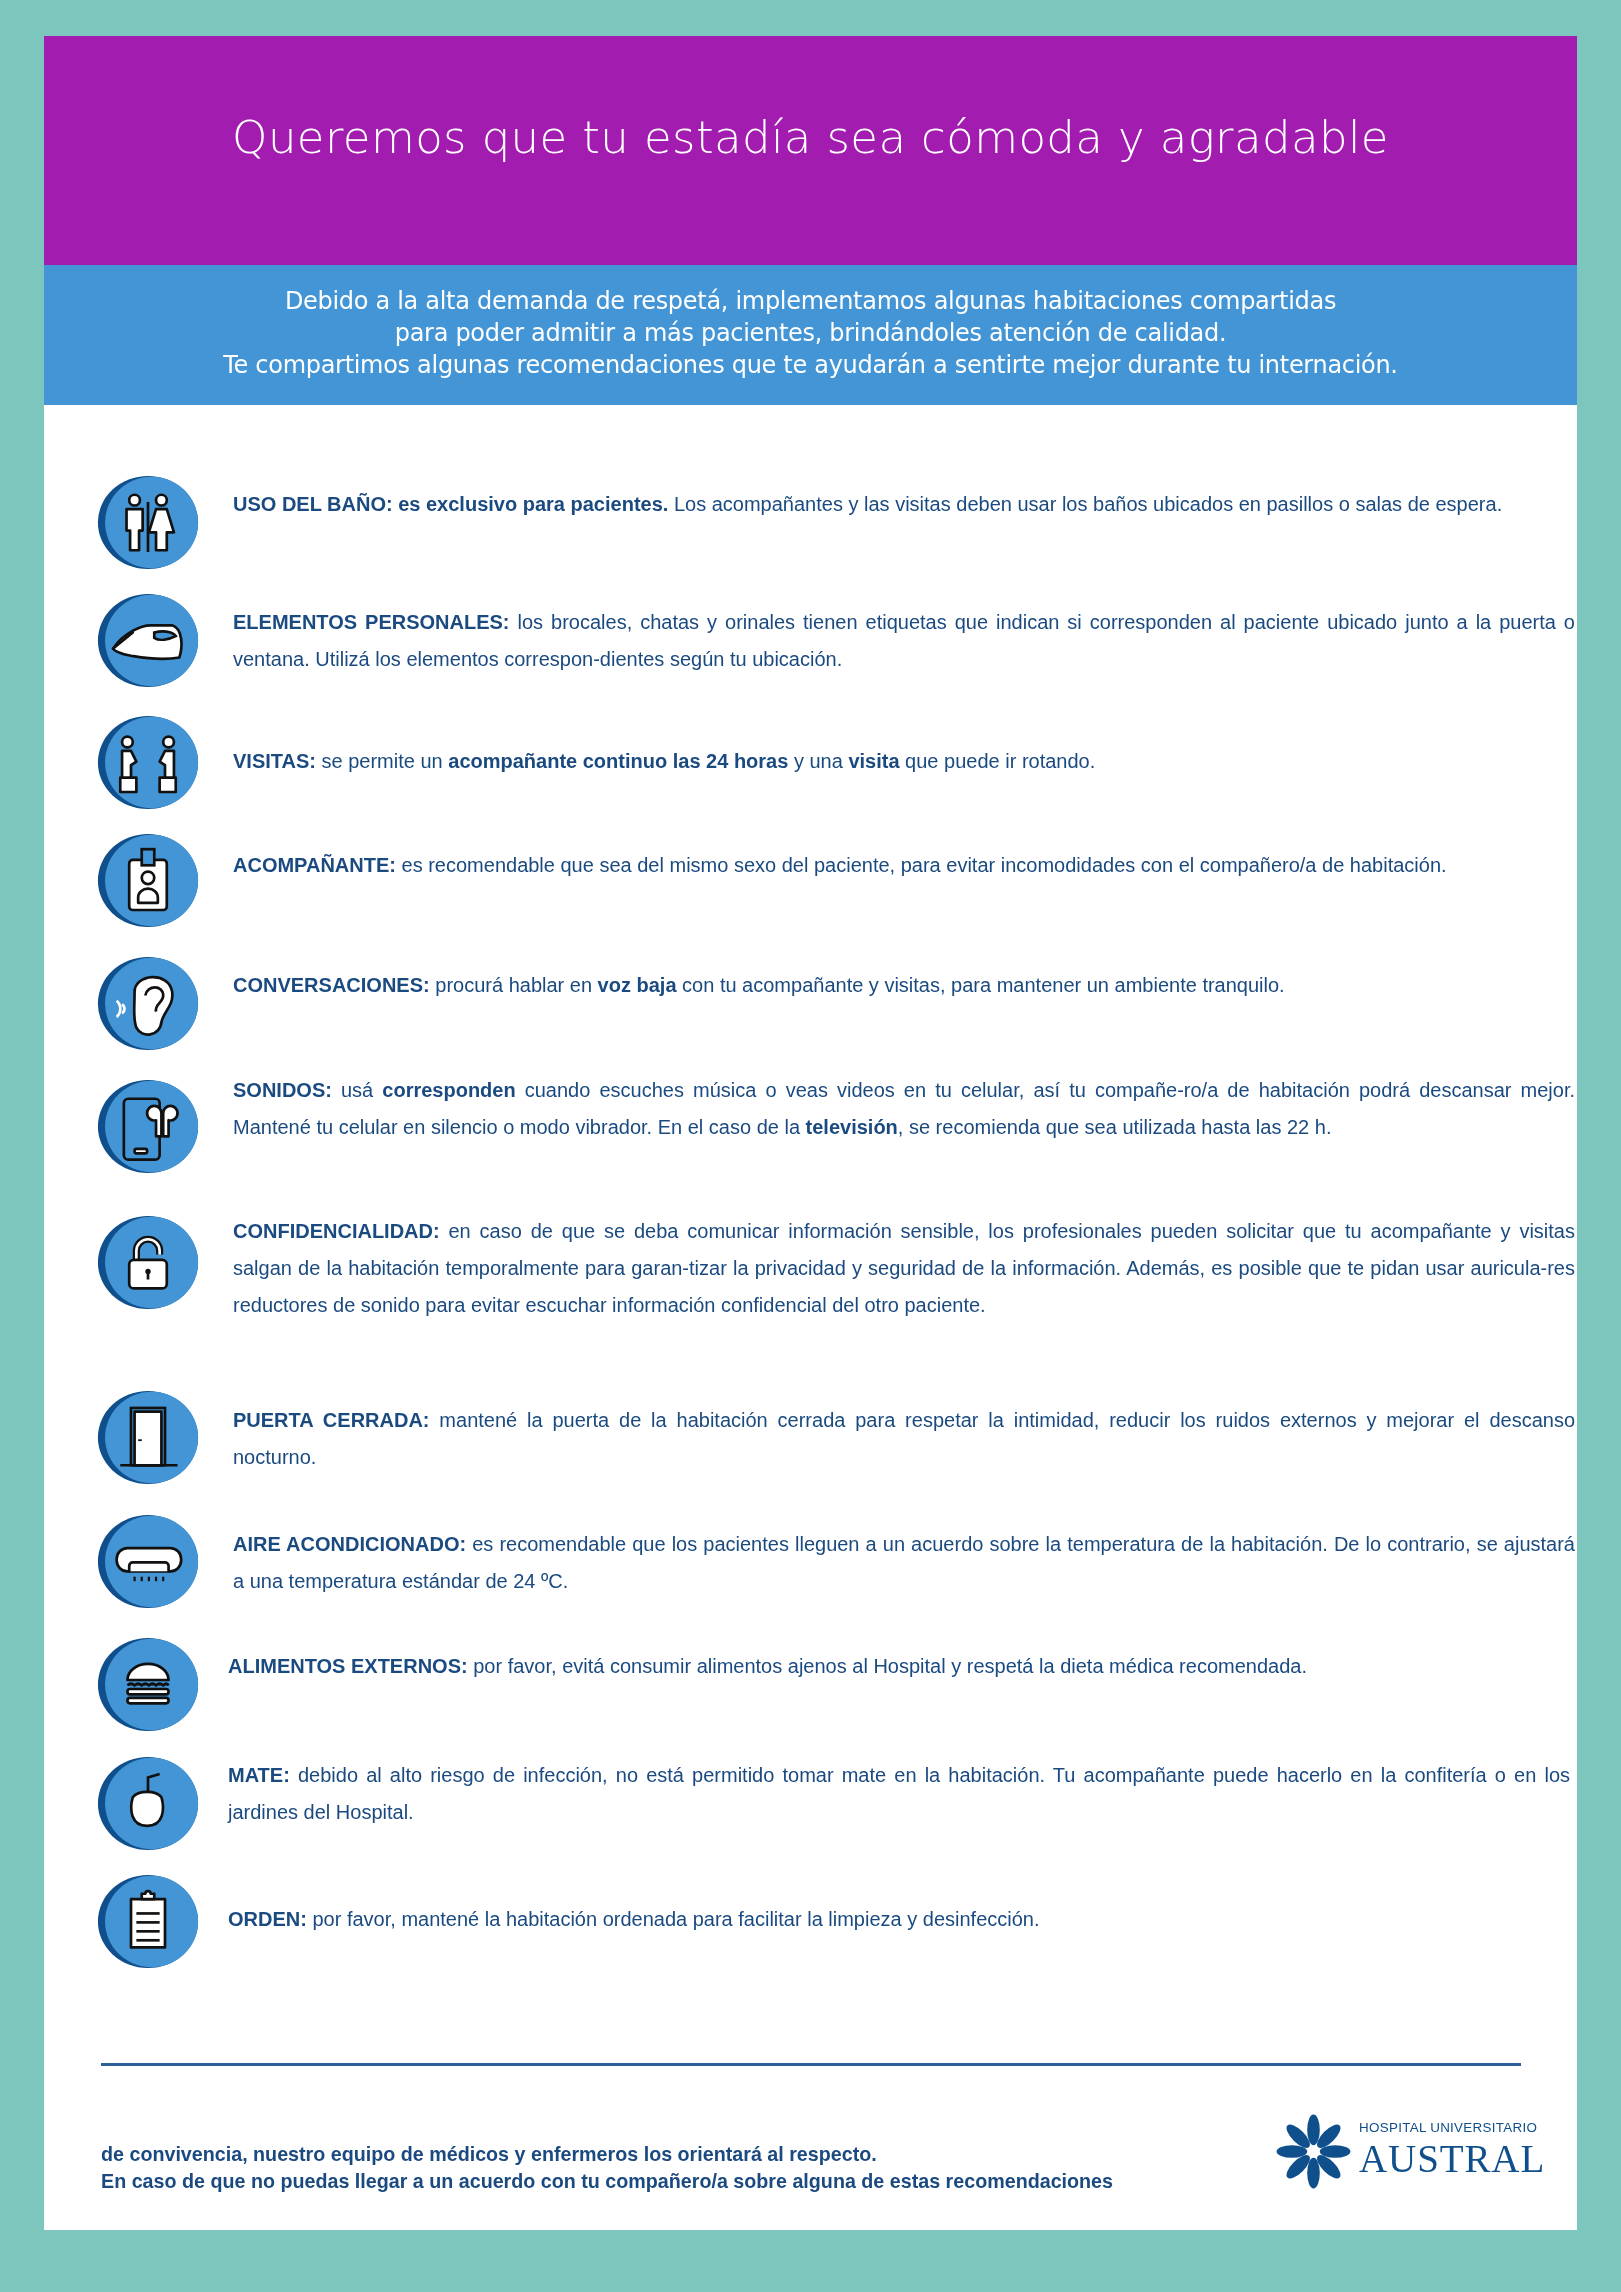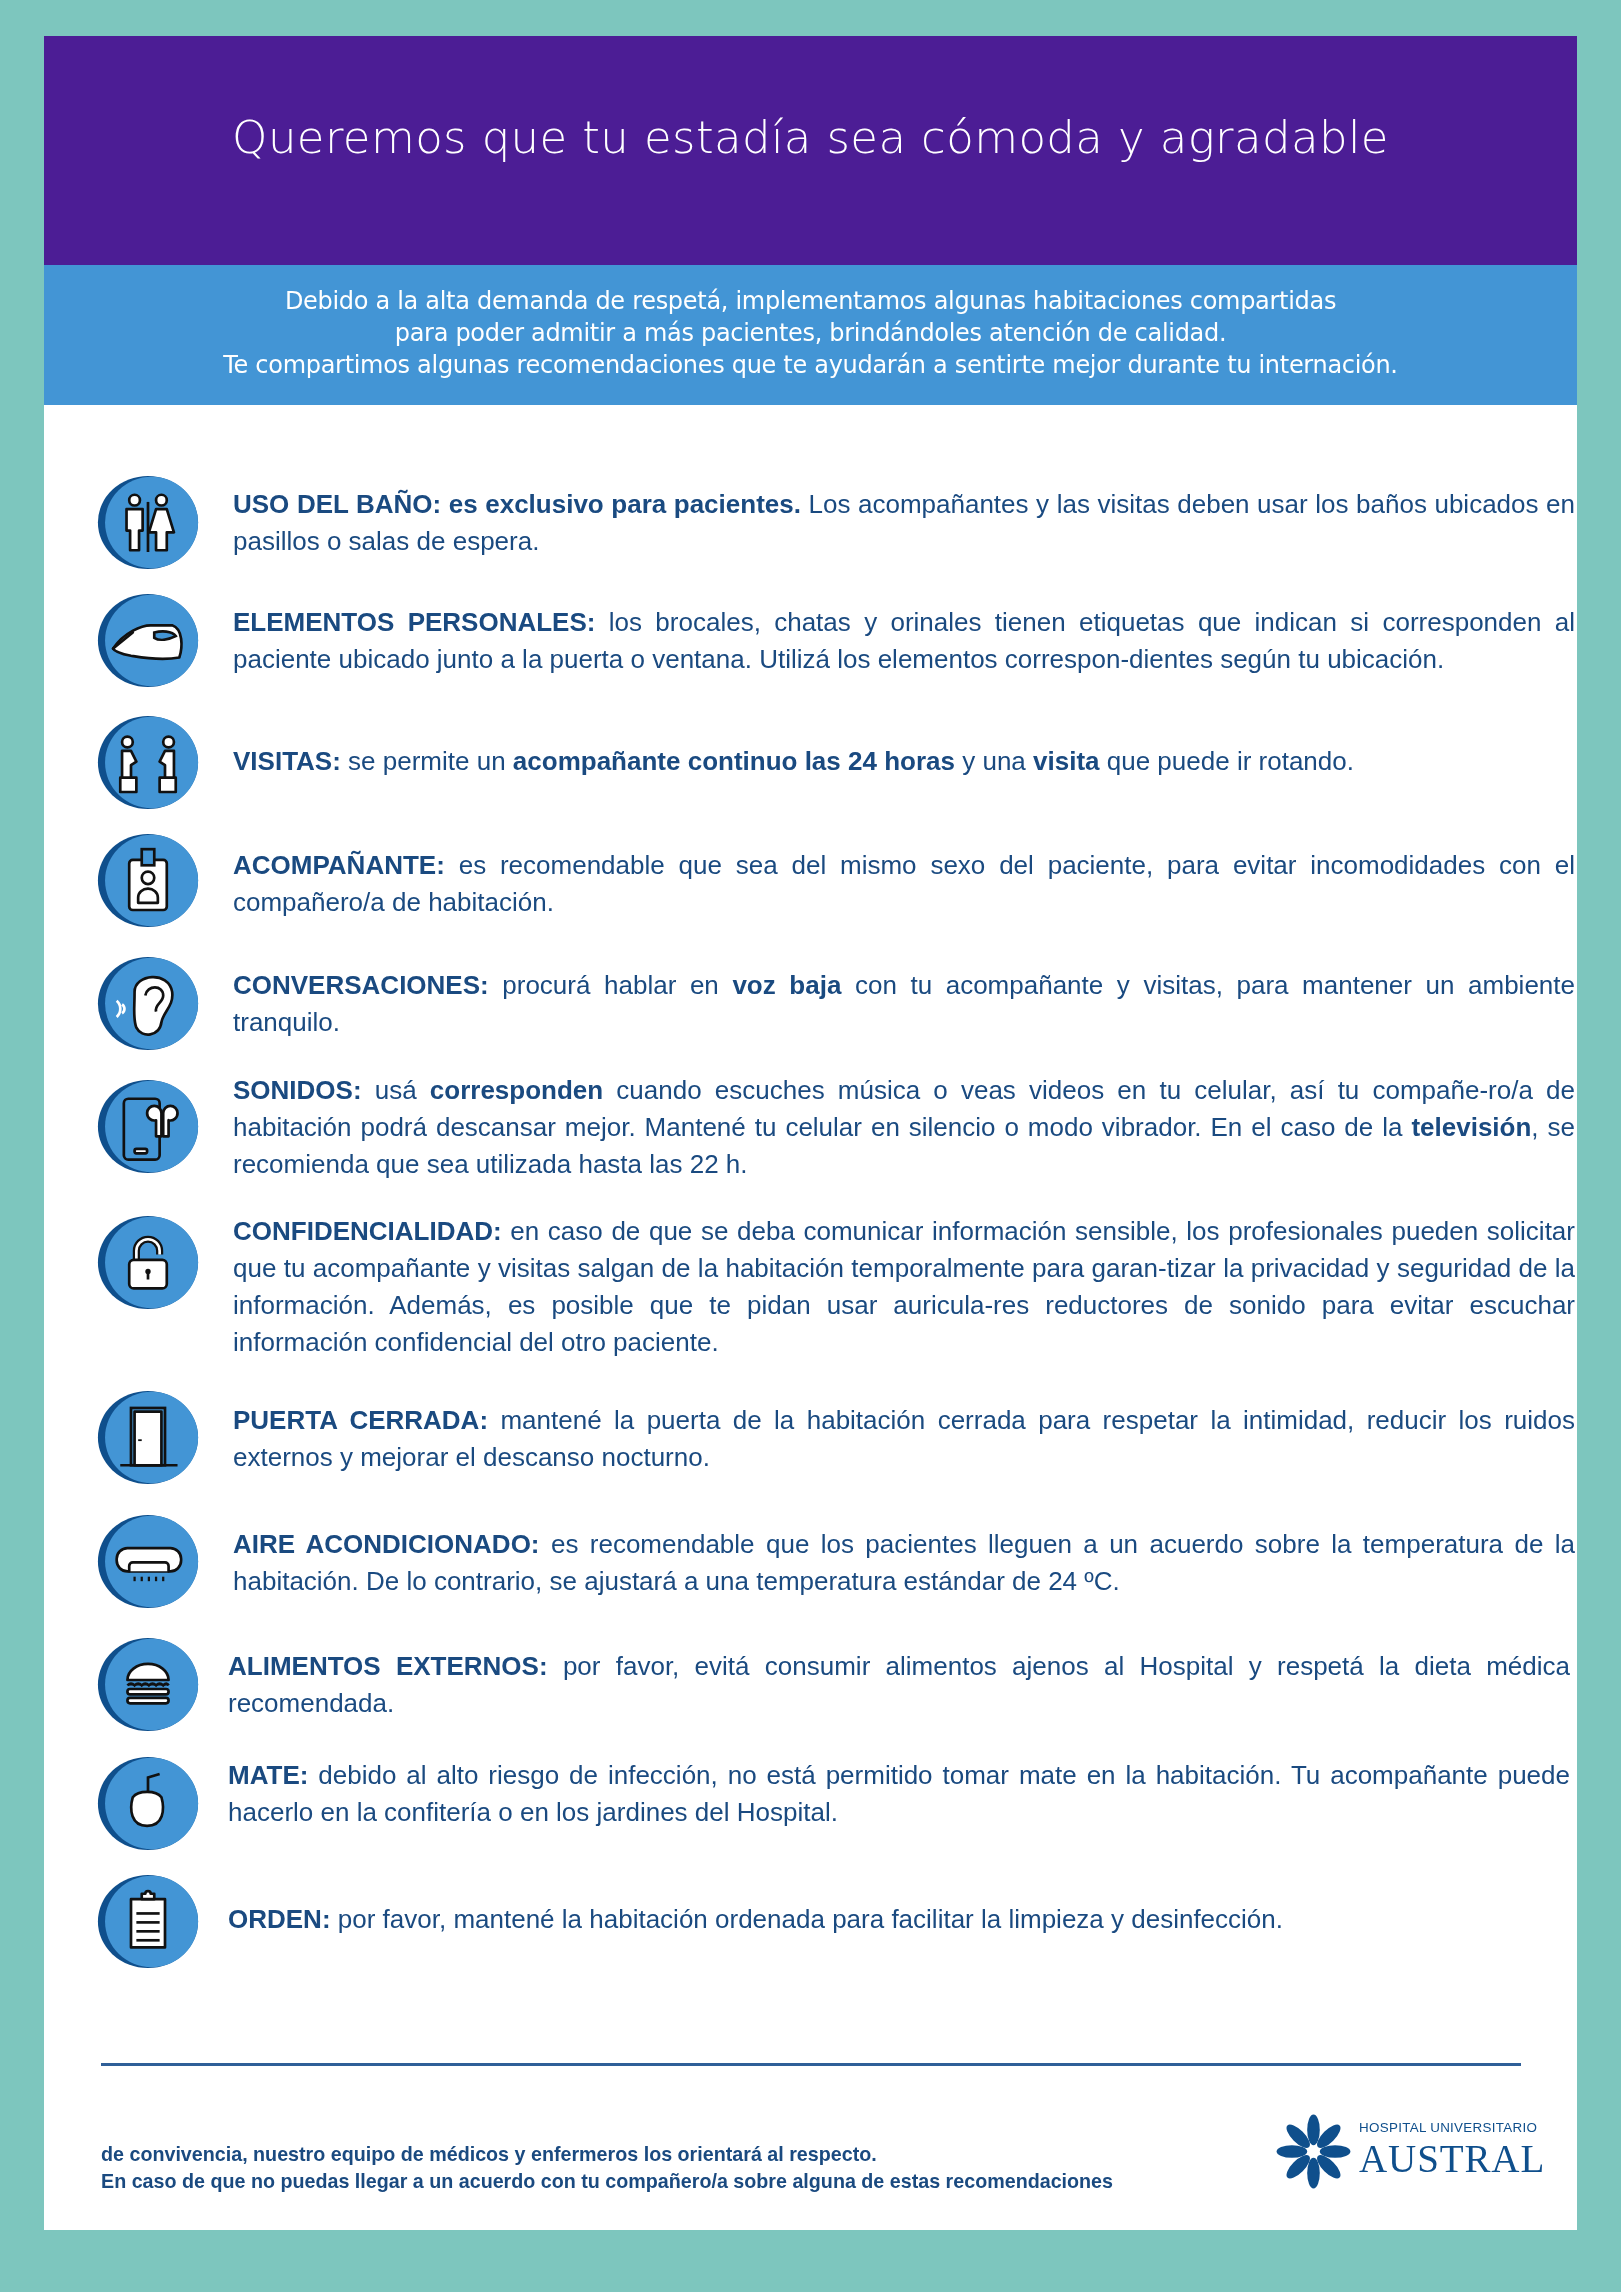--- a/index.html
+++ b/index.html
@@ -1,23 +1,23 @@
 <!DOCTYPE html>
 <html style="font-size:14.3px"><head>
 <meta charset="utf-8">
 <style>
   html,body{margin:0;padding:0;}
   body{width:1621px;height:2293px;background:#7DC6BE;position:relative;overflow:hidden;font-family:"Liberation Sans",sans-serif;}
   .card{position:absolute;left:44px;top:36px;width:1533px;height:2194px;background:#ffffff;}
-  .hdr{position:absolute;left:0;top:0;width:1533px;height:229px;background:#4c1d95;}
+  .hdr{position:absolute;left:0;top:0;width:1533px;height:229px;background:#a21caf;}
   .hdr-title{position:absolute;left:0;width:100%;top:75px;text-align:center;color:#fff;font-family:"DejaVu Sans",sans-serif;font-weight:300;font-size:45px;letter-spacing:0.4px;}
   .sub{position:absolute;left:0;top:229px;width:1533px;height:140px;background:#4395D5;}
   .sub-line{position:absolute;left:0;width:100%;text-align:center;color:#fff;font-family:"DejaVu Sans",sans-serif;font-size:24px;letter-spacing:-0.3px;}
   .ico{position:absolute;left:53px;width:102px;height:95px;}
-  .txt{position:absolute;left:189px;width:1342px;color:#1A4A80;font-size:26px;line-height:37px;text-align:justify;}
+  .txt{position:absolute;left:189px;width:1342px;color:#1A4A80;font-size:20px;line-height:37px;text-align:justify;}
   .txt b{font-weight:bold;}
   .divider{position:absolute;left:57px;top:2027px;width:1420px;height:2.7px;background:#2F5F98;}
   .foot{position:absolute;left:57px;top:2105px;width:1254px;color:#1A4A80;font-size:19.7px;line-height:27px;font-weight:bold;}
   .logo{position:absolute;left:1229px;top:2071px;width:269px;height:90px;}
   .logo-small{position:absolute;left:86px;top:12.5px;font-size:13.4px;color:#0F4F8C;letter-spacing:0.3px;}
   .logo-big{position:absolute;left:86px;top:29px;font-family:"Liberation Serif",serif;font-size:39px;color:#0F4F8C;letter-spacing:0.9px;}
 </style>
 </head>
 <body>
 

